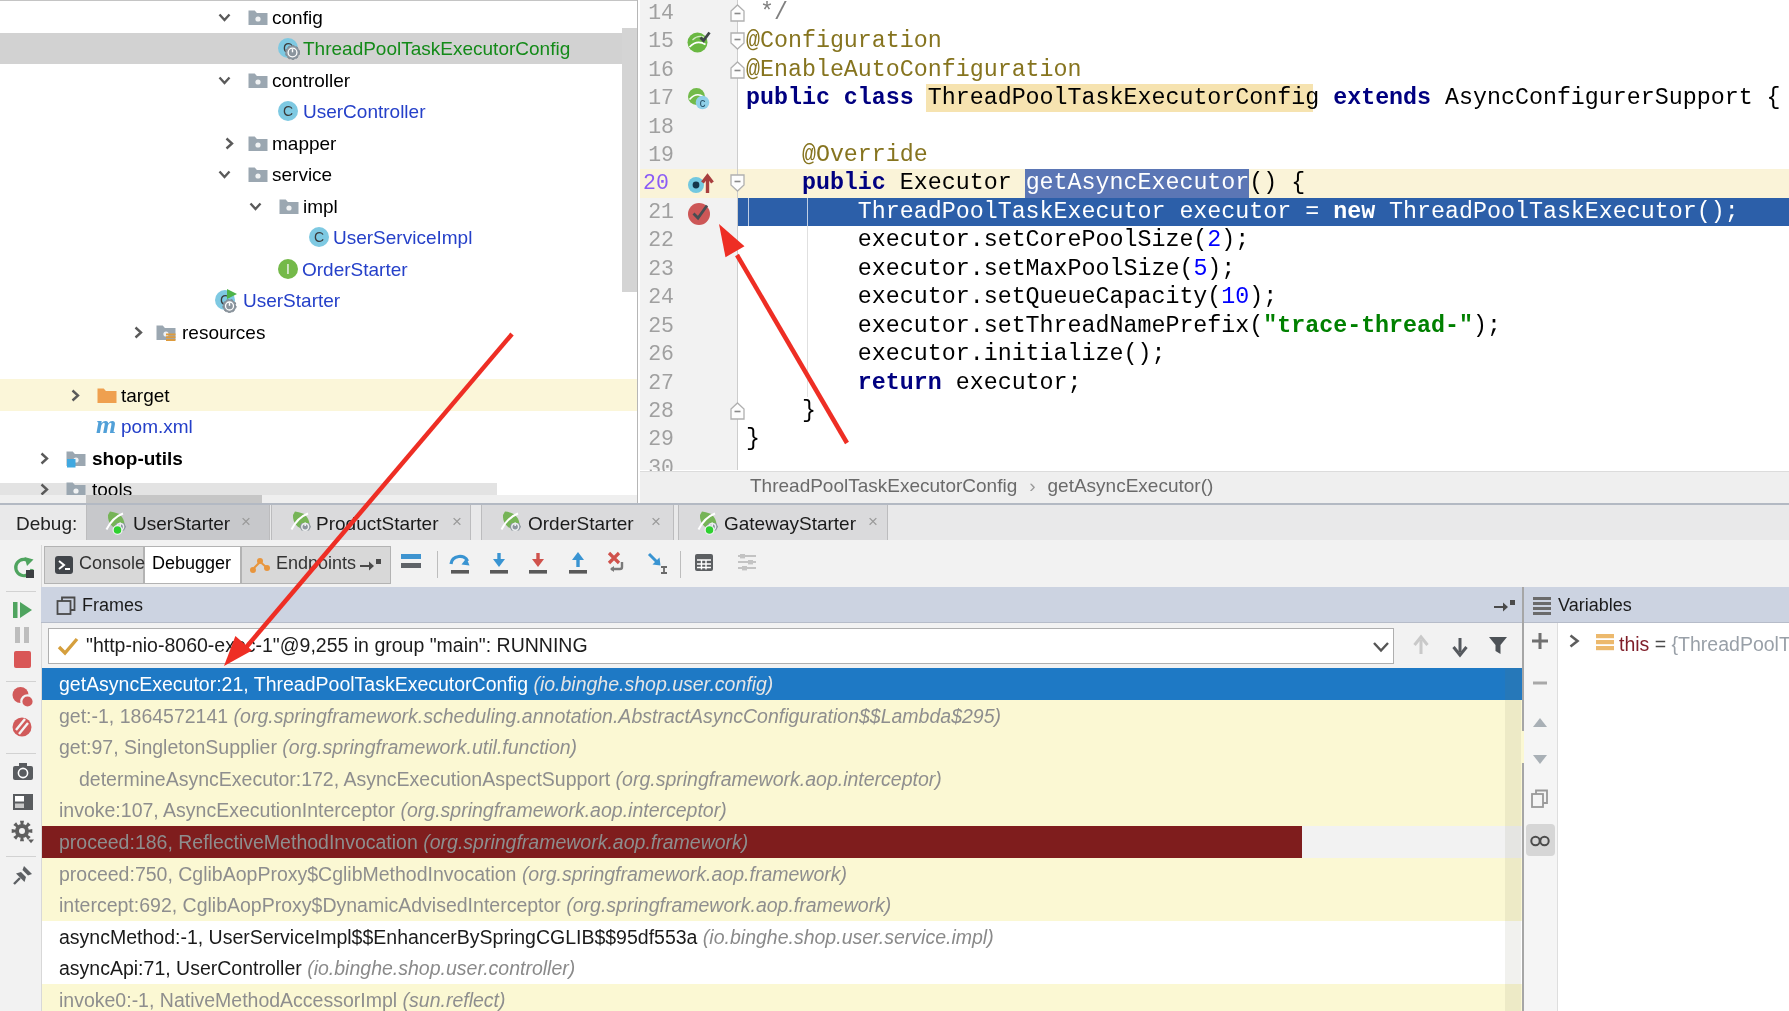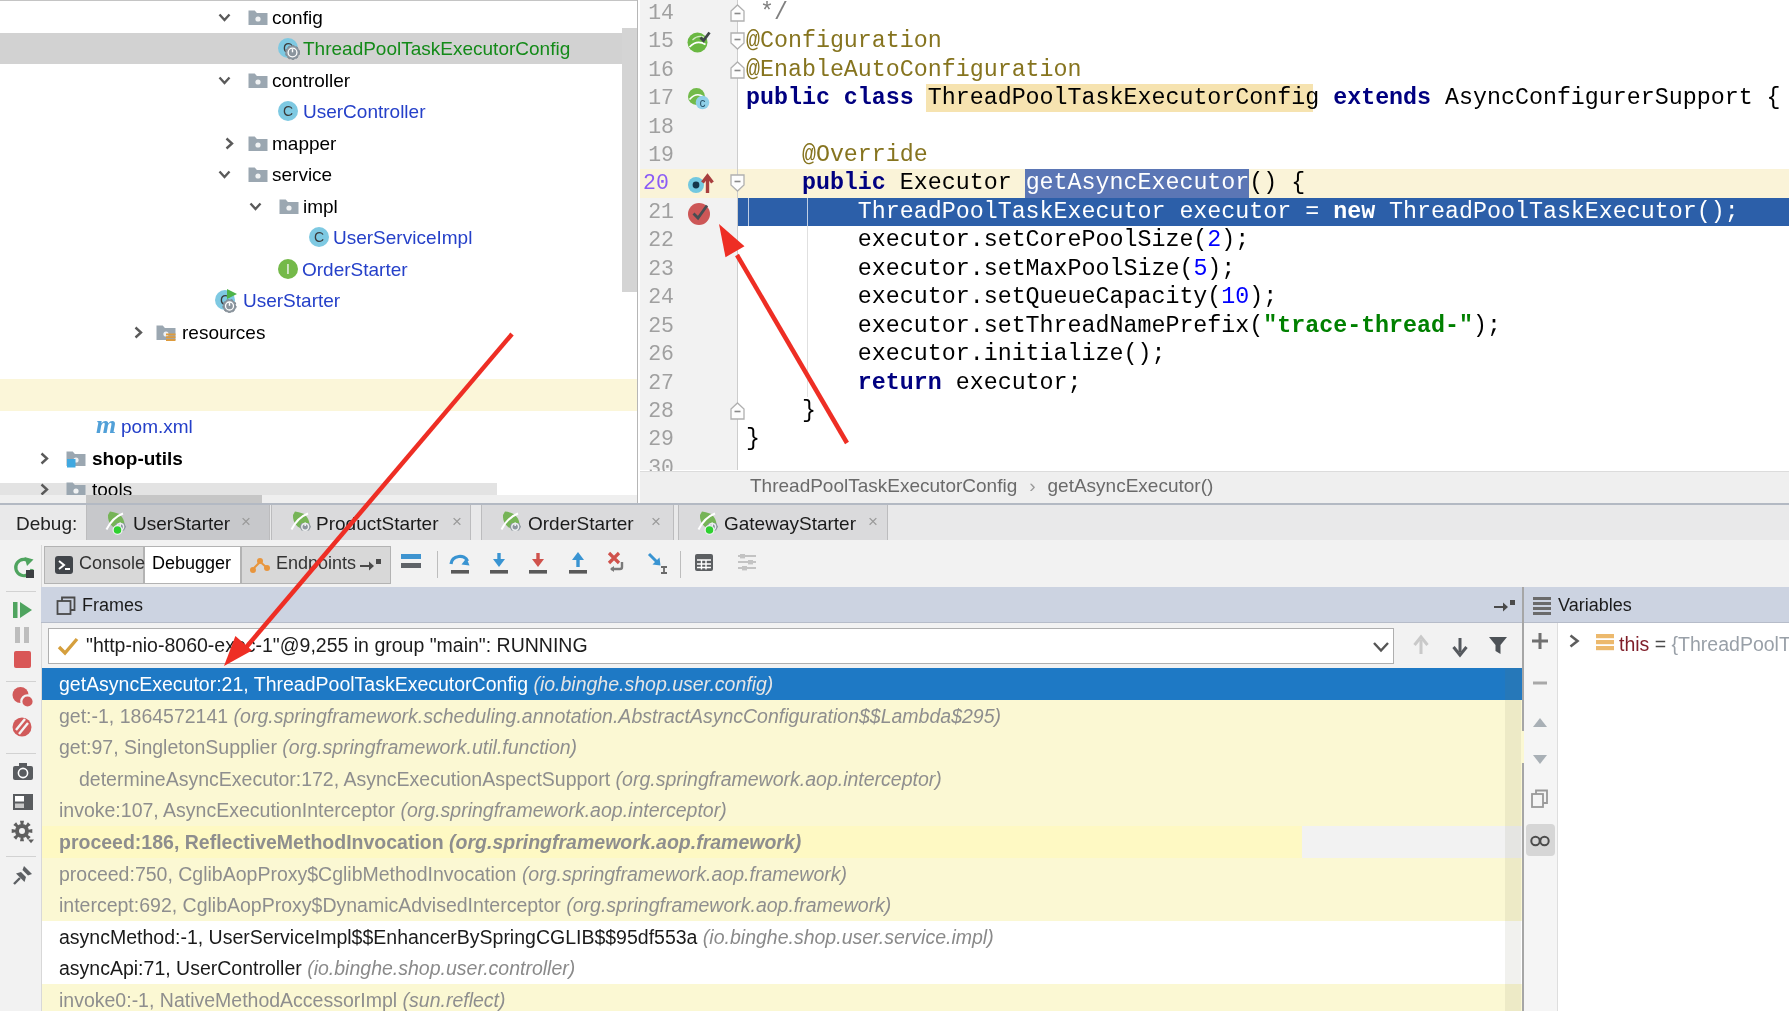--- a/index.html
+++ b/index.html
@@ -137,20 +137,33 @@
           <svg width="22" height="22" viewBox="0 0 22 22" style="">
             <path d="M1.5 4.5 h6.2 l2.2 2.6 h10.6 v12 h-19 z" fill="#9ba7b1"></path>
             <circle cx="11" cy="13" r="2.6" fill="#fff" opacity=".85"></circle>
             <rect x="10.5" y="11.5" width="10" height="9" fill="#fff" opacity=".0"></rect>
             <rect x="11" y="12.5" width="9.5" height="1.9" fill="#de9b3c"></rect>
             <rect x="11" y="15.3" width="9.5" height="1.9" fill="#de9b3c"></rect>
             <rect x="11" y="18.1" width="9.5" height="1.9" fill="#de9b3c"></rect>
           </svg>
         </span>
         <span class="ab tl" style="left:182px;top:6px;color:#000;font-weight:normal;">resources</span>
+      </div>
+<div class="row" style="left:0;top:379px;width:637px;">
+        <span class="ab ic" style="left:67px;top:8px;">
+          <svg width="17" height="17" viewBox="0 0 17 17" style="">
+            <path d="M5.5 3.5 L11 8.5 L5.5 13.5" stroke="#5a5a5a" stroke-width="2.4" fill="none"></path>
+          </svg>
+        </span>
+        <span class="ab ic" style="left:96px;top:5px;">
+          <svg width="22" height="22" viewBox="0 0 22 22" style="">
+            <path d="M1.5 4.5 h6.2 l2.2 2.6 h10.6 v12 h-19 z" fill="#efa04f"></path>
+          </svg>
+        </span>
+        <span class="ab tl" style="left:121px;top:6px;color:#000;font-weight:normal;">target</span>
       </div>
 <div class="row" style="left:0;top:410px;width:637px;">
         <span class="ab ic" style="left:96px;top:5px;">
           <span style="font-family:'Liberation Serif';font-style:italic;font-weight:bold;font-size:26px;color:#51a0d8;line-height:20px;">m</span>
         </span>
         <span class="ab tl" style="left:121px;top:6px;color:#2540c9;font-weight:normal;">pom.xml</span>
       </div>
 <div class="row" style="left:0;top:442px;width:637px;">
         <span class="ab ic" style="left:36px;top:8px;">
           <svg width="17" height="17" viewBox="0 0 17 17" style="">
@@ -570,21 +583,21 @@
       </div>
 <div class="ab" style="left:42px;top:228.20000000000005px;width:1480px;height:31.6px;background:#fbf8d3;overflow:hidden;padding-left:43px;">
         <div class="ab" style="left:17px;top:5px;font-size:19.5px;white-space:nowrap;color:#8e8e8e;">get:97, SingletonSupplier <span style="font-style:italic;color:#8e8e8e;">(org.springframework.util.function)</span></div>
       </div>
 <div class="ab" style="left:42px;top:259.79999999999995px;width:1480px;height:31.6px;background:#fbf8d3;overflow:hidden;">
         <div class="ab" style="left:17px;top:5px;font-size:19.5px;white-space:nowrap;color:#8e8e8e;margin-left:20px;">determineAsyncExecutor:172, AsyncExecutionAspectSupport <span style="font-style:italic;color:#8e8e8e;">(org.springframework.aop.interceptor)</span></div>
       </div>
 <div class="ab" style="left:42px;top:291.4px;width:1480px;height:31.6px;background:#fbf8d3;overflow:hidden;">
         <div class="ab" style="left:17px;top:5px;font-size:19.5px;white-space:nowrap;color:#8e8e8e;">invoke:107, AsyncExecutionInterceptor <span style="font-style:italic;color:#8e8e8e;">(org.springframework.aop.interceptor)</span></div>
       </div>
-<div class="ab" style="left:42px;top:323.0px;width:1260px;height:31.6px;background:#fef9c3;overflow:hidden;font-weight:bold;">
+<div class="ab" style="left:42px;top:323.0px;width:1260px;height:31.6px;background:#7f1d1d;overflow:hidden;">
         <div class="ab" style="left:17px;top:5px;font-size:19.5px;white-space:nowrap;color:#8e8e8e;">proceed:186, ReflectiveMethodInvocation <span style="font-style:italic;color:#8e8e8e;">(org.springframework.aop.framework)</span></div>
       </div>
 <div class="ab" style="left:42px;top:354.6px;width:1480px;height:31.6px;background:#fbf8d3;overflow:hidden;">
         <div class="ab" style="left:17px;top:5px;font-size:19.5px;white-space:nowrap;color:#8e8e8e;">proceed:750, CglibAopProxy$CglibMethodInvocation <span style="font-style:italic;color:#8e8e8e;">(org.springframework.aop.framework)</span></div>
       </div>
 <div class="ab" style="left:42px;top:386.20000000000005px;width:1480px;height:31.6px;background:#fbf8d3;overflow:hidden;">
         <div class="ab" style="left:17px;top:5px;font-size:19.5px;white-space:nowrap;color:#8e8e8e;">intercept:692, CglibAopProxy$DynamicAdvisedInterceptor <span style="font-style:italic;color:#8e8e8e;">(org.springframework.aop.framework)</span></div>
       </div>
 <div class="ab" style="left:42px;top:417.79999999999995px;width:1480px;height:31.6px;background:#ffffff;overflow:hidden;">
         <div class="ab" style="left:17px;top:5px;font-size:19.5px;white-space:nowrap;color:#1a1a1a;">asyncMethod:-1, UserServiceImpl$$EnhancerBySpringCGLIB$$95df553a <span style="font-style:italic;color:#8a8a8a;">(io.binghe.shop.user.service.impl)</span></div>

